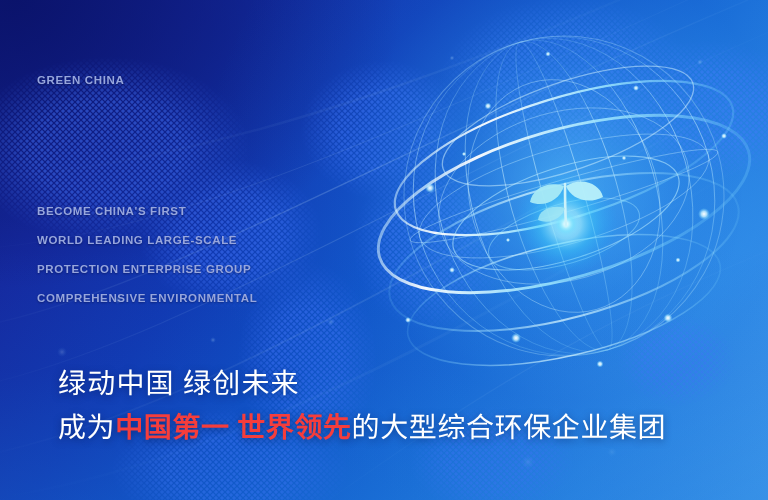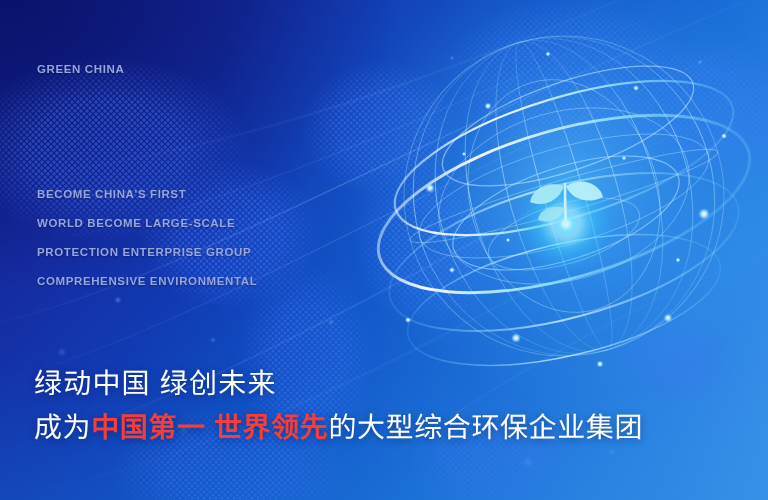--- a/index.html
+++ b/index.html
@@ -98,34 +98,35 @@
   }
   .en-line {
     color: #97a6dd;
     font-size: 11.5px;
     font-weight: bold;
     letter-spacing: 0.62px;
     line-height: 29px;
     white-space: nowrap;
     text-shadow: 0 1px 2px rgba(5,10,60,0.45);
   }
-  #en-top  { left: 37px; top: 55px; }
-  #en-main { left: 37px; top: 180px; }
+  #en-top  { left: 37px; top: 66px; }
+  #en-main { left: 37px; top: 197px; }
 
   .cn-block {
     position: absolute;
     left: 34px;
     top: 363px;
     z-index: 20;
   }
   .cn-line {
-    font-family: Liberation Sans, sans-serif;
+    font-family: Liberation Serif, serif;
     color: #ffffff;
     white-space: nowrap;
     text-shadow: 0 2px 7px rgba(4,24,80,0.50);
+    margin-left: 24px;
   }
   #cn-line1 {
     font-size: 28px;
     letter-spacing: 1.2px;
     line-height: 42px;
     font-weight: 400;
   }
   #cn-line2 {
     font-size: 28px;
     letter-spacing: 0.6px;
@@ -298,21 +299,21 @@
       </g>
     </svg>
   </div>
 
   <div id="en-top" class="en-block">
     <div class="en-line">GREEN CHINA</div>
   </div>
 
   <div id="en-main" class="en-block">
     <div class="en-line">BECOME CHINA'S FIRST</div>
-    <div class="en-line">WORLD BECOME LARGE-SCALE</div>
+    <div class="en-line">WORLD LEADING LARGE-SCALE</div>
     <div class="en-line">PROTECTION ENTERPRISE GROUP</div>
     <div class="en-line">COMPREHENSIVE ENVIRONMENTAL</div>
   </div>
 
   <div class="cn-block">
     <div id="cn-line1" class="cn-line">绿动中国 绿创未来</div>
     <div id="cn-line2" class="cn-line">
       <span>成为</span><span class="hl-red">中国第一 世界领先</span><span>的大型综合环保企业集团</span>
     </div>
   </div>

